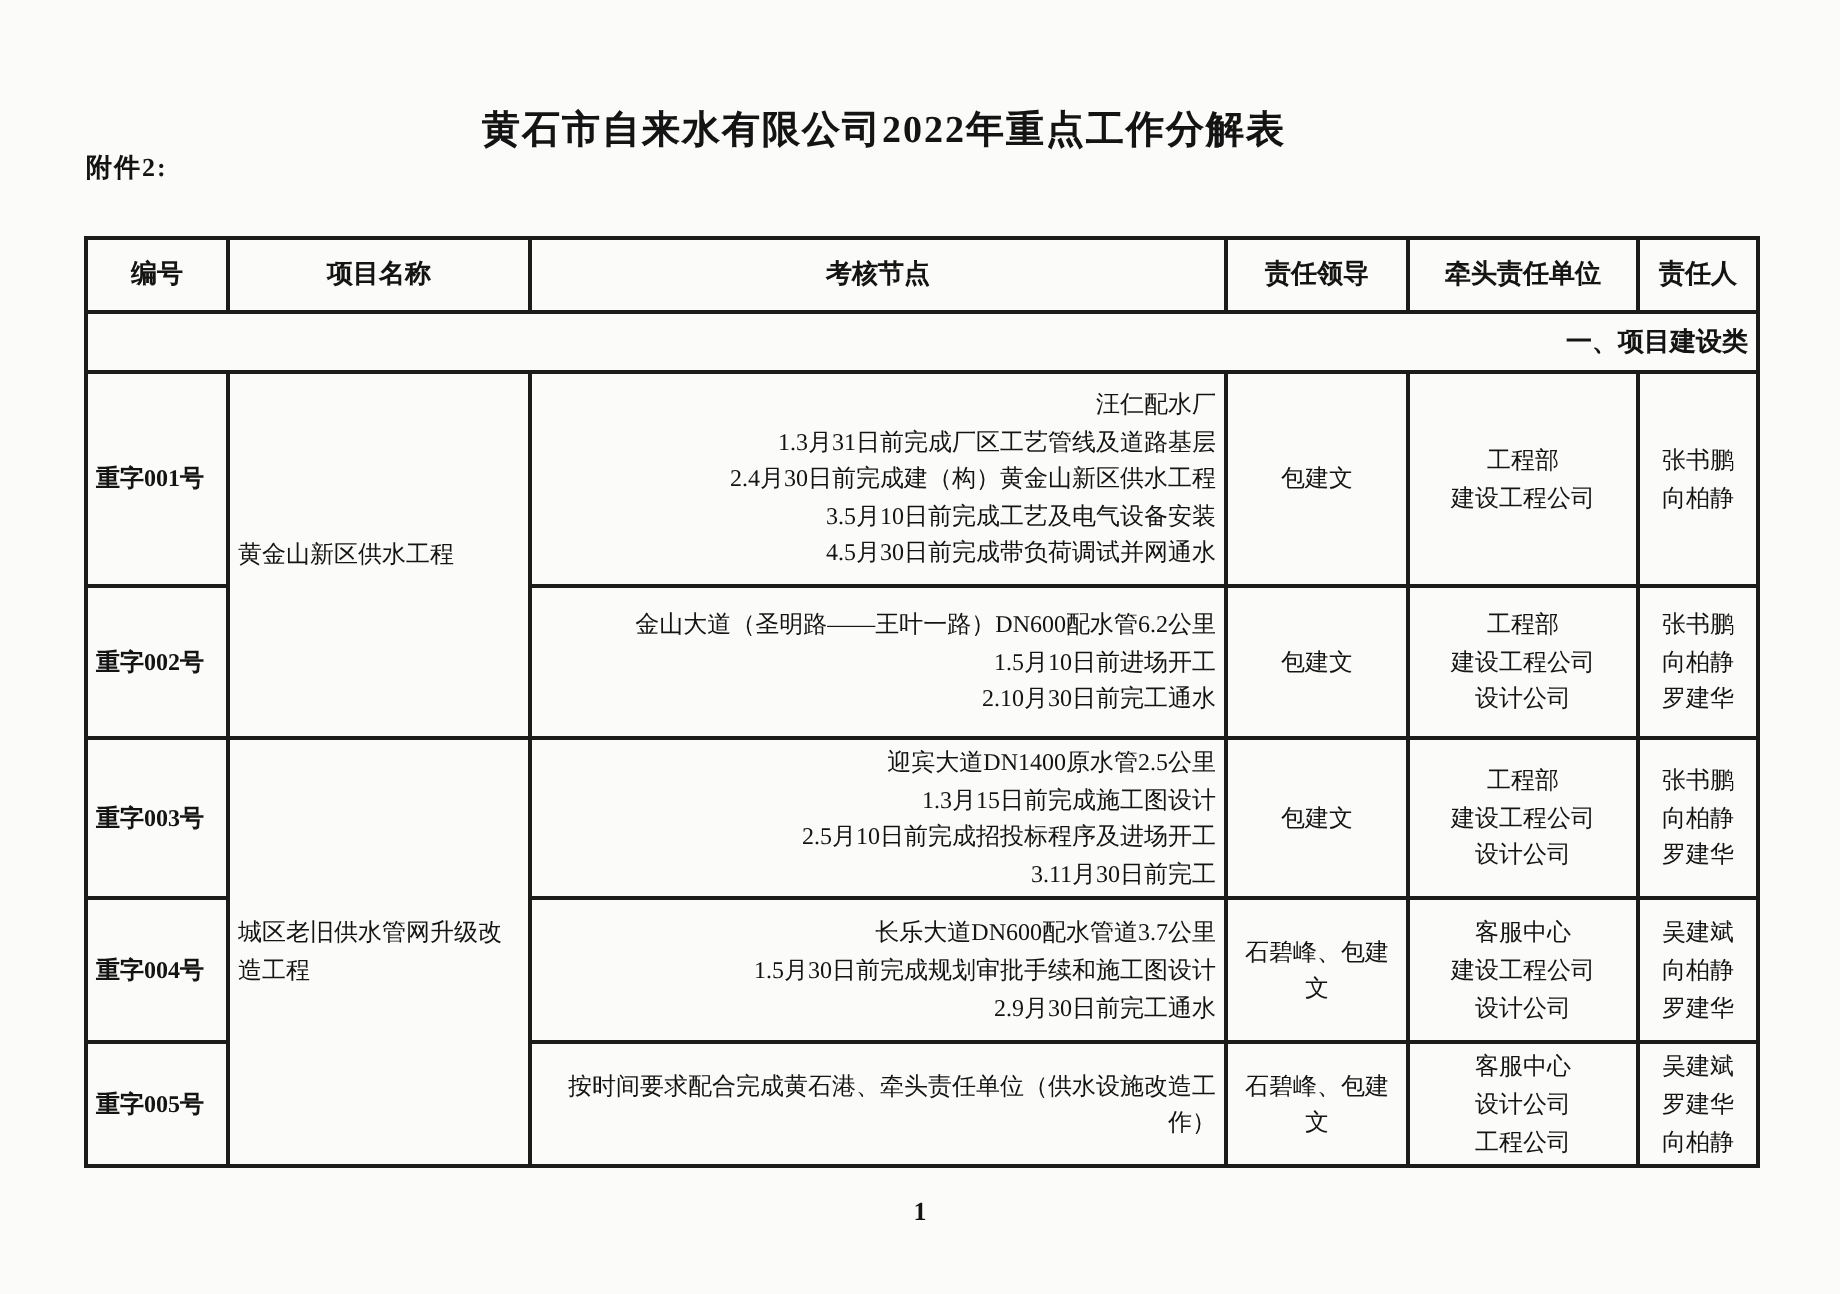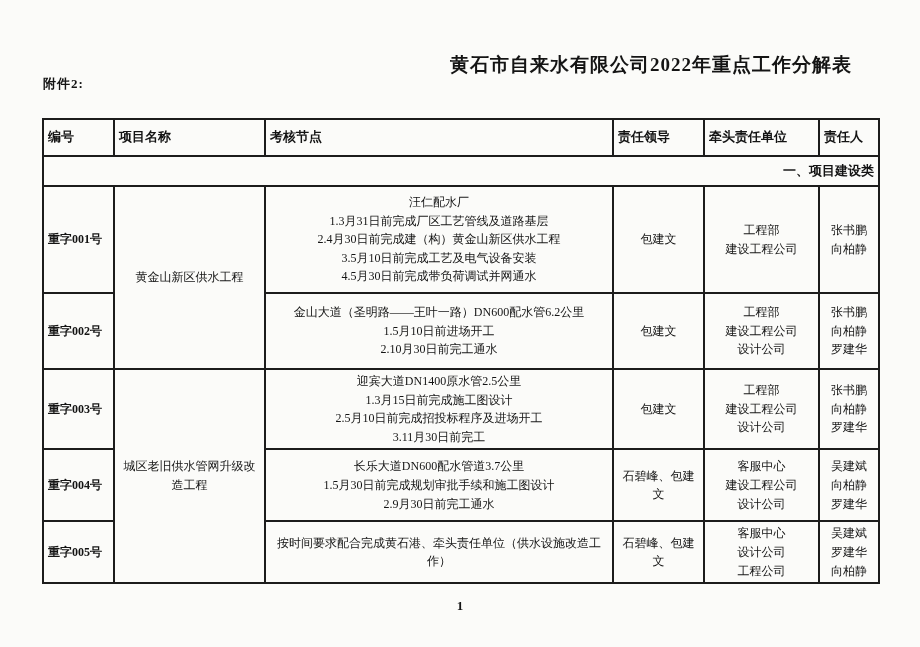--- a/index.html
+++ b/index.html
@@ -16,23 +16,23 @@
   .attachment {
     position: absolute;
     left: 43px; top: 60px;
     font-size: 13px;
     font-weight: bold;
     letter-spacing: 1px;
     margin-top: 15px;
   }
   .doc-title {
     position: absolute;
-    left: 0; top: 52px;
+    left: 16px; top: 52px;
     width: 852px;
-    text-align: right;
+    text-align: center;
     font-size: 19px;
     font-weight: bold;
     letter-spacing: 1px;
   }
 
   table.main {
     position: absolute;
     left: 42px; top: 118px;
     border-collapse: collapse;
     table-layout: fixed;
@@ -41,40 +41,39 @@
   }
   table.main th, table.main td {
     border: 2px solid #1c1c1c;
     vertical-align: middle;
     padding: 2px 4px;
     line-height: 1.55;
   }
   table.main th {
     font-weight: bold;
     font-size: 13px;
-    text-align: left;
+    text-align: center;
     height: 37px;
   }
   tr.section-row td {
     height: 30px;
     text-align: right;
     font-weight: bold;
     font-size: 13px;
   }
   td.cell-id {
     text-align: left;
     font-weight: bold;
     white-space: nowrap;
   }
   td.cell-project {
-    text-align: center;
     padding: 2px 10px;
   }
   td.cell-milestones {
-    text-align: center;
+    text-align: right;
     padding: 2px 6px;
   }
   td.cell-leader, td.cell-units, td.cell-persons {
     text-align: center;
   }
   tr.row-1 { height: 107px; }
   tr.row-2 { height: 76px; }
   tr.row-3 { height: 80px; }
   tr.row-4 { height: 72px; }
   tr.row-5 { height: 45px; }

